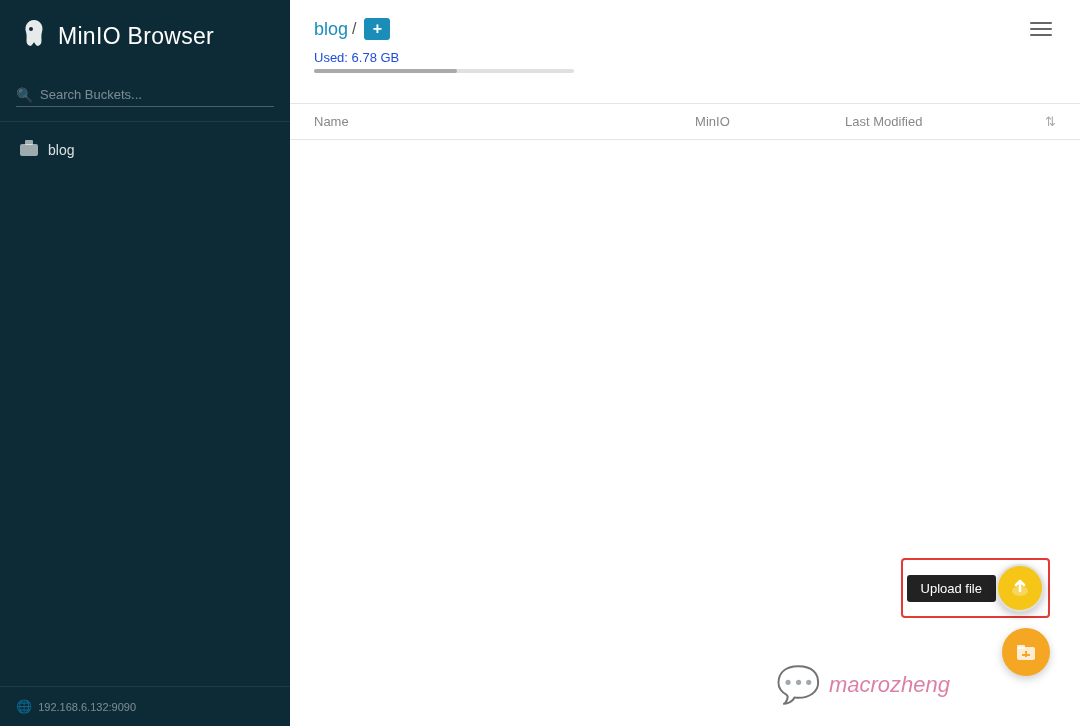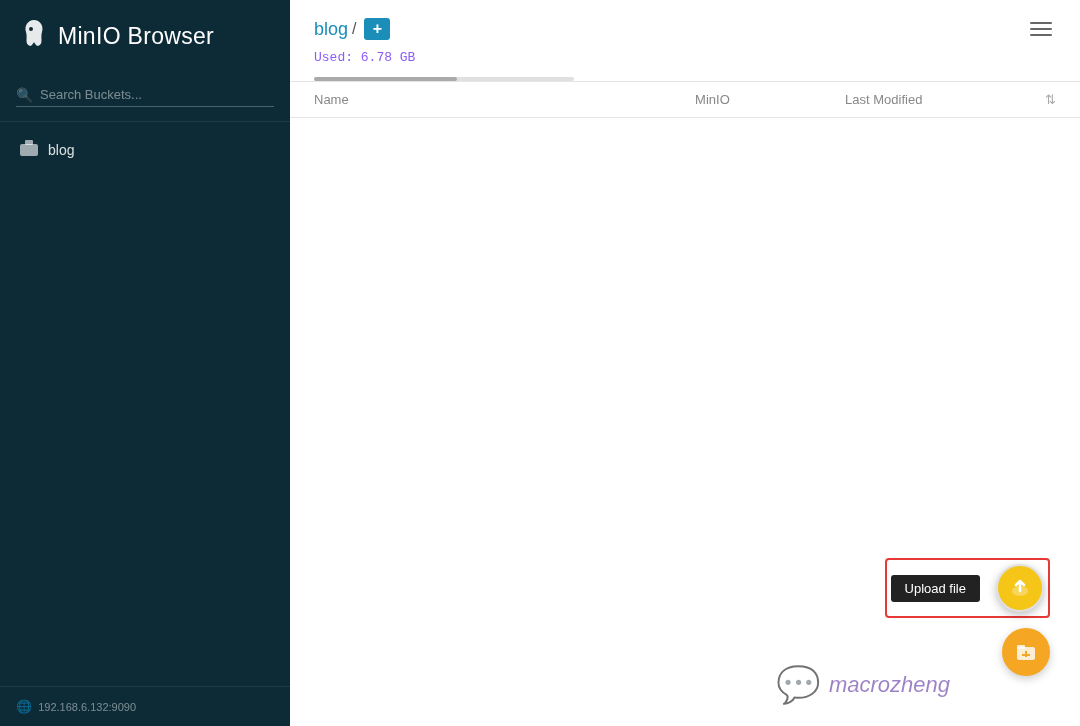--- a/index.html
+++ b/index.html
@@ -148,40 +148,39 @@
       height: 2px;
       background: #666;
       border-radius: 1px;
     }
 
     .storage-bar-container {
       padding: 10px 24px 0;
     }
     .storage-used-text {
       font-size: 13px;
-      color: #8b5cf6;
-      margin-bottom: 12px;
-      font-family: Liberation Mono, monospace;
+      color: #1d4ed8;
+      margin-bottom: 4px;
     }
     .storage-bar-bg {
       width: 260px;
       height: 4px;
       background: #e0e0e0;
       border-radius: 2px;
     }
     .storage-bar-fill {
       height: 100%;
       background: #aaa;
       border-radius: 2px;
       width: 55%;
     }
 
     
     .file-table {
-      margin: 0 0 0;
+      margin: 30px 0 0;
       width: 100%;
       border-collapse: collapse;
     }
     .file-table thead tr {
       border-top: 1px solid #e5e5e5;
       border-bottom: 1px solid #e5e5e5;
     }
     .file-table th {
       padding: 10px 24px;
       text-align: left;
@@ -250,32 +249,32 @@
       gap: 8px;
       opacity: 0.55;
       pointer-events: none;
     }
     .watermark-icon {
       font-size: 36px;
       color: #aaa;
     }
     .watermark-text {
       font-size: 22px;
-      color: #4c1d95;
+      color: #be185d;
       font-style: italic;
     }
 
     
     .upload-tooltip-box {
       border: 2px solid #e53935;
       border-radius: 4px;
       padding: 4px;
       display: flex;
       align-items: center;
-      gap: 16px;
+      gap: 0;
       background: #fff;
     }
   </style>
 </head>
 <body>
 
 <aside class="sidebar">
   <div class="sidebar-header">
     <span class="logo-icon">
       

